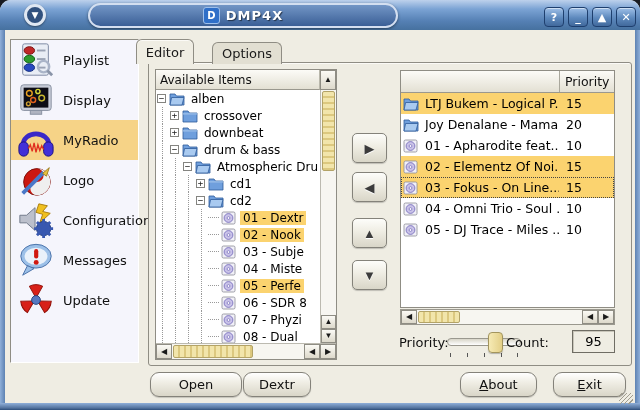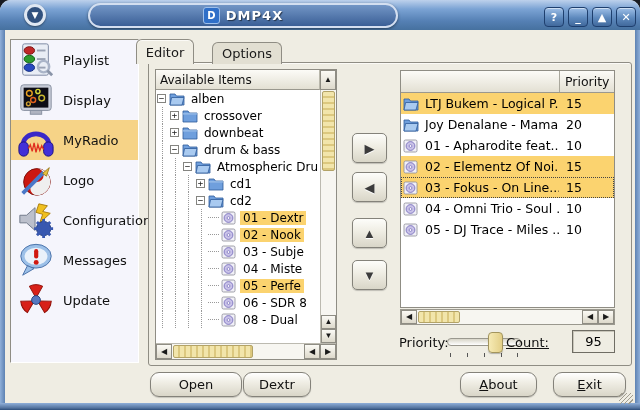--- a/index.html
+++ b/index.html
@@ -99,21 +99,21 @@
   .prow.sel{background:#fbd36f;}
   .prow.foc{outline:1px dotted #444;outline-offset:-1px;}
   .pc-item{width:158px;display:flex;align-items:center;overflow:hidden;white-space:nowrap;padding-left:2px;gap:3px;font-size:12.5px;box-sizing:border-box;}
   .pc-pri{flex:1;font-size:12.5px;padding-left:7px;}
   .ptable-hscroll{position:absolute;left:400px;top:309px;width:215px;height:16px;display:flex;
     background:#f7f6f1;border:1px solid #9a988e;box-sizing:border-box;align-items:stretch;z-index:2;}
   .ptable-hscroll .sb-slider-h{width:40px;}
   
   .plabel,.clabel{position:absolute;font-size:13px;color:#111;z-index:2;}
   .plabel{left:399px;top:335px;}
-  .clabel{left:506px;top:335px;text-decoration:underline;}
+  .clabel{left:506px;top:335px;}
   .slider{position:absolute;left:447px;top:330px;width:74px;height:27px;z-index:2;}
   .groove{position:absolute;left:0;top:8px;width:74px;height:8px;border:1px solid #9a988e;border-radius:5px;
     background:linear-gradient(#d8d5c8,#ffffff);box-sizing:border-box;}
   .handle{position:absolute;top:2px;width:13px;height:19px;border:1px solid #a3955d;border-radius:4px;
     background:linear-gradient(90deg,#f6eab4,#e3cf87);box-shadow:0 1px 1px rgba(0,0,0,.25);}
   .tick{position:absolute;bottom:0;width:1px;height:4px;background:#555;}
   .tick:nth-child(1){left:3px;}.tick:nth-child(2){left:20px;}.tick:nth-child(3){left:37px;}
   .tick:nth-child(4){left:54px;}.tick:nth-child(5){left:70px;}
   .count-box{position:absolute;left:572px;top:330px;width:43px;height:23px;border:1px solid #6f6d64;
     background:#efede3;box-sizing:border-box;display:flex;align-items:center;justify-content:center;
@@ -445,20 +445,35 @@
           <span class="vc"></span>
           <span class="vc"></span>
           <span class="stub"></span>
           <span class="ticon">
             <svg width="15" height="15" viewBox="0 0 15 15">
               <rect x="1" y="2" width="13" height="12" rx="1.5" fill="#f1f0f7" stroke="#8a8a96" stroke-width="0.8"></rect>
               <circle cx="7.5" cy="8" r="4.4" fill="#c9c2e8" stroke="#6f64b8" stroke-width="0.8"></circle>
               <circle cx="7.5" cy="8" r="1.4" fill="#fff" stroke="#6f64b8" stroke-width="0.7"></circle>
             </svg>
           </span>
+          <span class="tlabel">07 - Phyzi</span>
+        </div>
+        <div class="tnode">
+          <span class="vc"></span>
+          <span class="vc"></span>
+          <span class="vc"></span>
+          <span class="vc"></span>
+          <span class="stub"></span>
+          <span class="ticon">
+            <svg width="15" height="15" viewBox="0 0 15 15">
+              <rect x="1" y="2" width="13" height="12" rx="1.5" fill="#f1f0f7" stroke="#8a8a96" stroke-width="0.8"></rect>
+              <circle cx="7.5" cy="8" r="4.4" fill="#c9c2e8" stroke="#6f64b8" stroke-width="0.8"></circle>
+              <circle cx="7.5" cy="8" r="1.4" fill="#fff" stroke="#6f64b8" stroke-width="0.7"></circle>
+            </svg>
+          </span>
           <span class="tlabel">08 - Dual</span>
         </div>
       </div>
     <div class="tree-vscroll">
       <div class="sb-slider-v"></div>
       <div class="sb-bottom">
         <button class="sb-btn sb-v">▲</button>
         <button class="sb-btn sb-v">▼</button>
       </div>
     </div>

